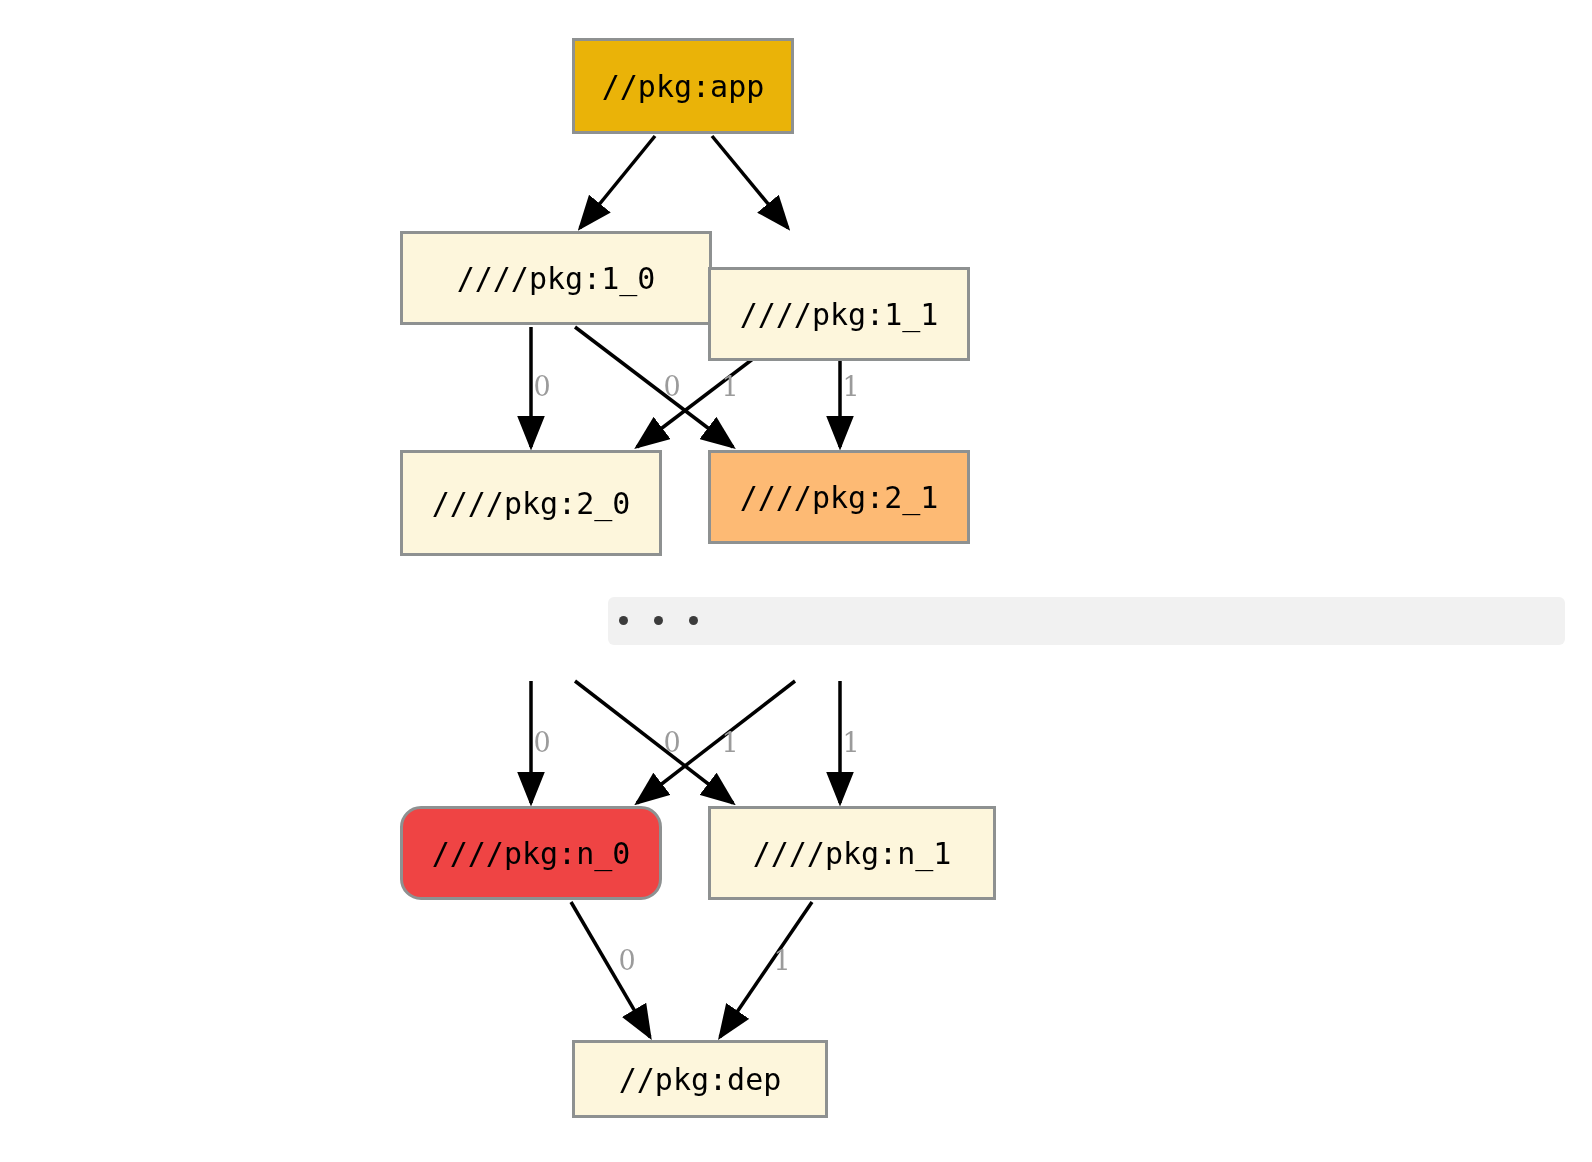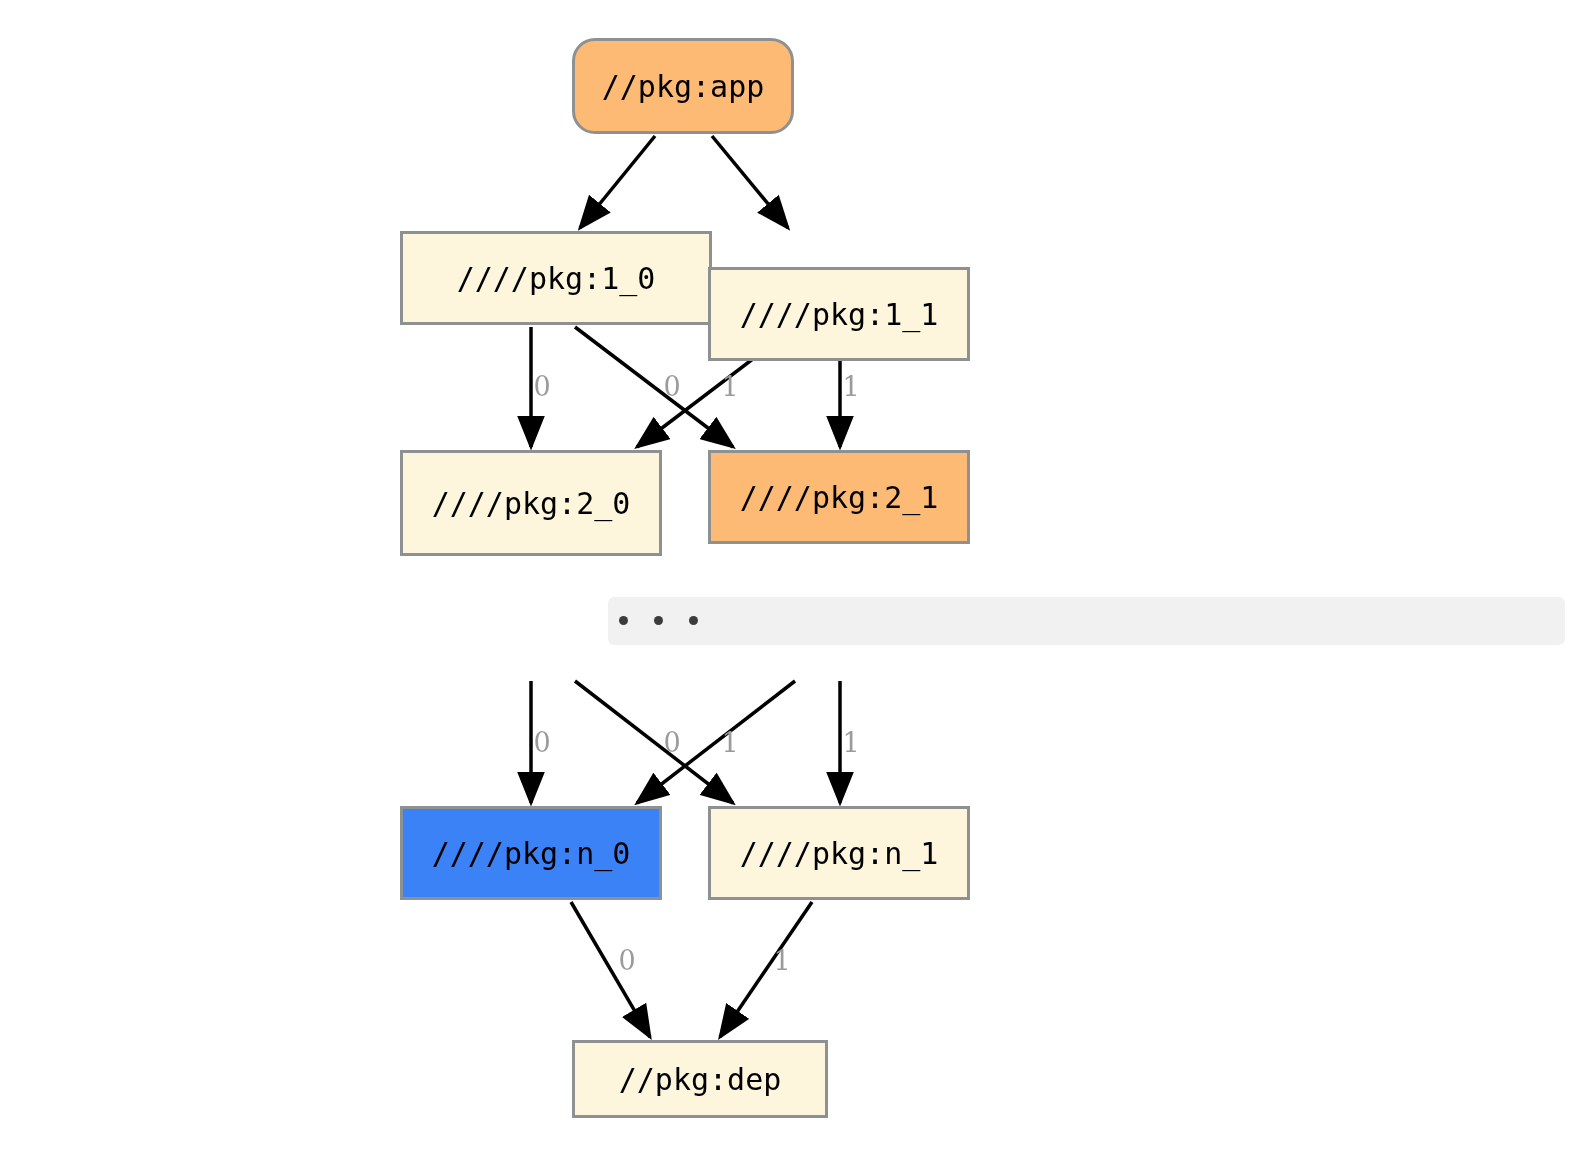--- a/index.html
+++ b/index.html
@@ -86,39 +86,39 @@
         <line x1="531" y1="681" x2="531" y2="803" stroke="#000000" stroke-width="3.5" marker-end="url(#arrowhead)"></line>
         <line x1="575" y1="681" x2="733" y2="803" stroke="#000000" stroke-width="3.5" marker-end="url(#arrowhead)"></line>
         <line x1="795" y1="681" x2="637" y2="803" stroke="#000000" stroke-width="3.5" marker-end="url(#arrowhead)"></line>
         <line x1="840" y1="681" x2="840" y2="803" stroke="#000000" stroke-width="3.5" marker-end="url(#arrowhead)"></line>
         <line x1="571" y1="902" x2="650" y2="1037" stroke="#000000" stroke-width="3.5" marker-end="url(#arrowhead)"></line>
         <line x1="812" y1="902" x2="720" y2="1037" stroke="#000000" stroke-width="3.5" marker-end="url(#arrowhead)"></line>
       </g>
   </svg>
 
   <div id="nodes-layer">
-      <div class="node-box" style="left: 572px; top: 38px; width: 222px; height: 96px; background: #fdba74; border-color: rgb(142, 145, 145); border-radius: 23px;">
+      <div class="node-box" style="left: 572px; top: 38px; width: 222px; height: 96px; background: #eab308; border-color: rgb(142, 145, 145);">
         <span class="node-label">//pkg:app</span>
       </div>
       <div class="node-box" style="left: 400px; top: 231px; width: 312px; height: 94px; background: rgb(253, 246, 220); border-color: rgb(142, 145, 145);">
         <span class="node-label">////pkg:1_0</span>
       </div>
       <div class="node-box" style="left: 708px; top: 231px; width: 262px; height: 94px; background: rgb(253, 246, 220); border-color: rgb(142, 145, 145); margin-top: 36px;">
         <span class="node-label">////pkg:1_1</span>
       </div>
       <div class="node-box" style="left: 400px; top: 450px; width: 262px; height: 106px; background: rgb(253, 246, 220); border-color: rgb(142, 145, 145);">
         <span class="node-label">////pkg:2_0</span>
       </div>
       <div class="node-box" style="left: 708px; top: 450px; width: 262px; height: 94px; background: #fdba74; border-color: rgb(142, 145, 145);">
         <span class="node-label">////pkg:2_1</span>
       </div>
-      <div class="node-box" style="left: 400px; top: 806px; width: 262px; height: 94px; background: #3b82f6; border-color: rgb(142, 145, 145);">
+      <div class="node-box" style="left: 400px; top: 806px; width: 262px; height: 94px; background: #ef4444; border-color: rgb(142, 145, 145); border-radius: 21px;">
         <span class="node-label">////pkg:n_0</span>
       </div>
-      <div class="node-box" style="left: 708px; top: 806px; width: 262px; height: 94px; background: rgb(253, 246, 220); border-color: rgb(142, 145, 145);">
+      <div class="node-box" style="left: 708px; top: 806px; width: 288px; height: 94px; background: rgb(253, 246, 220); border-color: rgb(142, 145, 145);">
         <span class="node-label">////pkg:n_1</span>
       </div>
       <div class="node-box" style="left: 572px; top: 1040px; width: 256px; height: 78px; background: rgb(253, 246, 220); border-color: rgb(142, 145, 145);">
         <span class="node-label">//pkg:dep</span>
       </div>
     </div>
 
   <div id="edge-labels-layer">
       <span class="edge-label" style="left: 542px; top: 386px; color: rgb(155, 155, 155);">0</span>
       <span class="edge-label" style="left: 672px; top: 386px; color: rgb(155, 155, 155);">0</span>

